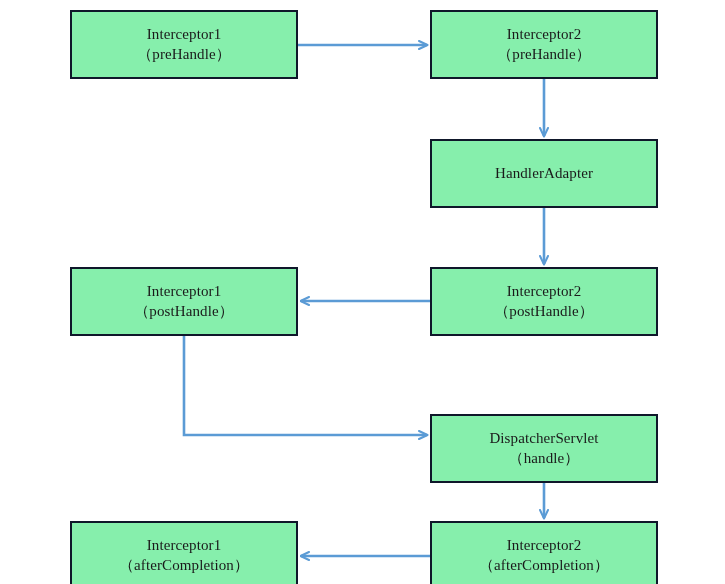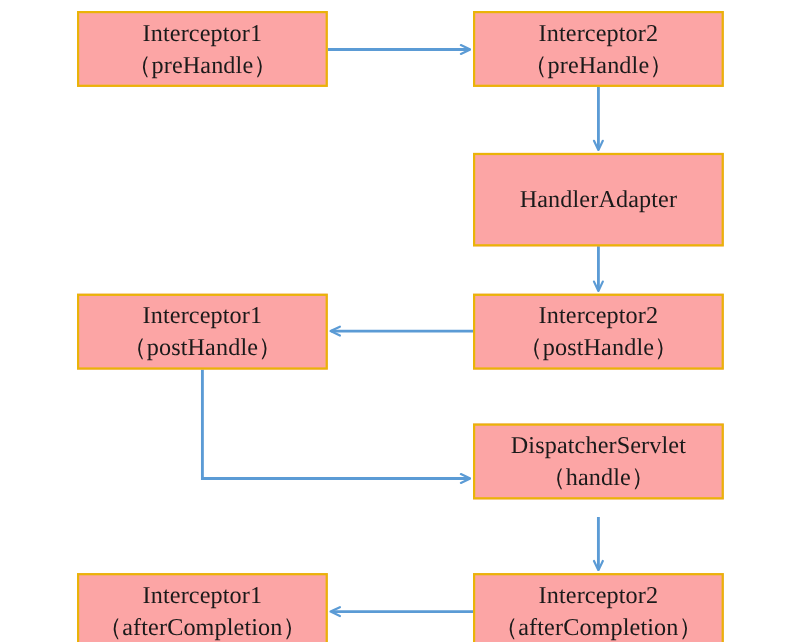--- a/index.html
+++ b/index.html
@@ -11,28 +11,28 @@
     position: relative;
     width: 725px;
     height: 584px;
     background: #ffffff;
     overflow: hidden;
     font-family: "Liberation Serif", "DejaVu Serif", serif;
   }
   .node {
     position: absolute;
     box-sizing: border-box;
-    border: 2px solid #eab308;
-    background: #fca5a5;
+    border: 2px solid #0f172a;
+    background: #86efac;
     display: flex;
     flex-direction: column;
     align-items: center;
     justify-content: center;
     color: #1a1a1a;
-    font-size: 22px;
+    font-size: 15px;
     line-height: 1.28;
     text-align: center;
     white-space: nowrap;
     letter-spacing: 0.1px;
   }
   .node .line1 { display: block; }
   .node .line2 { display: block; }
   .edge-layer {
     position: absolute;
     left: 0;
@@ -99,35 +99,35 @@
   <div class="node" style="left:70px; top:10px; width:228px; height:69px;">
     <span class="line1">Interceptor1</span>
     <span class="line2">（preHandle）</span>
   </div>
 
   <div class="node" style="left:430px; top:10px; width:228px; height:69px;">
     <span class="line1">Interceptor2</span>
     <span class="line2">（preHandle）</span>
   </div>
 
-  <div class="node" style="left:430px; top:139px; width:228px; height:85px;justify-content:center;">
+  <div class="node" style="left:430px; top:139px; width:228px; height:69px;justify-content:center;">
     <span class="line1">HandlerAdapter</span>
   </div>
 
   <div class="node" style="left:70px; top:267px; width:228px; height:69px;">
     <span class="line1">Interceptor1</span>
     <span class="line2">（postHandle）</span>
   </div>
 
   <div class="node" style="left:430px; top:267px; width:228px; height:69px;">
     <span class="line1">Interceptor2</span>
     <span class="line2">（postHandle）</span>
   </div>
 
-  <div class="node" style="left:430px; top:385px; width:228px; height:69px;">
+  <div class="node" style="left:430px; top:414px; width:228px; height:69px;">
     <span class="line1">DispatcherServlet</span>
     <span class="line2">（handle）</span>
   </div>
 
   <div class="node" style="left:70px; top:521px; width:228px; height:69px;">
     <span class="line1">Interceptor1</span>
     <span class="line2">（afterCompletion）</span>
   </div>
 
   <div class="node" style="left:430px; top:521px; width:228px; height:69px;">

